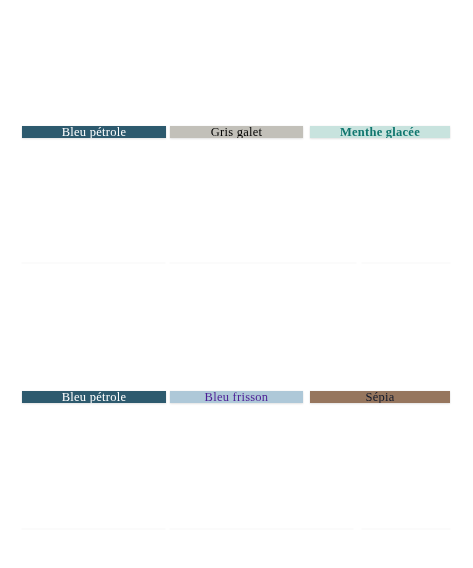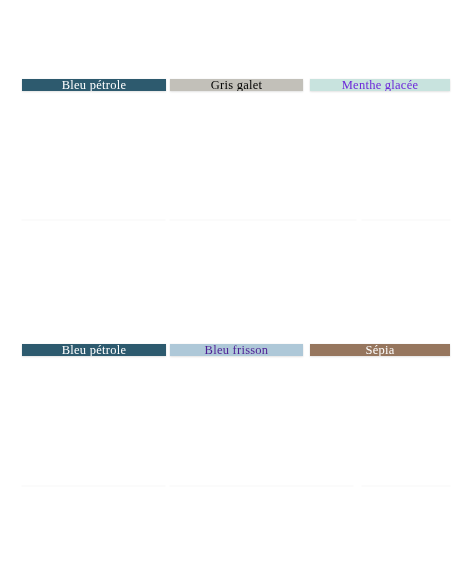--- a/index.html
+++ b/index.html
@@ -21,21 +21,21 @@
     height: 568px;
     background: #ffffff;
     box-sizing: border-box;
   }
 
   .palette-row {
     position: absolute;
     left: 22px;
     width: 428px;
     display: flex;
-    align-items: center;
+    align-items: flex-end;
   }
 
   .swatch {
     position: relative;
     box-sizing: border-box;
     display: flex;
     align-items: center;
     justify-content: center;
     box-shadow: 0 1px 2px rgba(0,0,0,0.10), 0 0 0 0.5px rgba(0,0,0,0.035);
     overflow: hidden;
@@ -78,21 +78,21 @@
 <div id="palette-board">
 
   <div class="palette-row" id="row-1">
     <div class="swatch col-1" title="Bleu pétrole" style="background-color: rgb(45, 90, 110);">
       <span class="swatch-label" style="color: rgb(255, 255, 255);">Bleu pétrole</span>
     </div>
     <div class="swatch col-2" title="Gris galet" style="background-color: rgb(194, 192, 185);">
       <span class="swatch-label" style="color: #000000;">Gris galet</span>
     </div>
     <div class="swatch col-3" title="Menthe glacée" style="background-color: rgb(200, 227, 222);">
-      <span class="swatch-label" style="color: #6d28d9;">Menthe glacée</span>
+      <span class="swatch-label" style="color: #0f766e; font-weight: bold;">Menthe glacée</span>
     </div>
   </div>
 
   <div class="palette-row" id="row-2">
     <div class="swatch col-1" title="Bleu canard" style="background-color: rgb(47, 134, 159);">
       
     </div>
     <div class="swatch col-2" title="Crème" style="background-color: rgb(240, 226, 192);">
       
     </div>
@@ -102,21 +102,21 @@
   </div>
 
   <div class="palette-row" id="row-3">
     <div class="swatch col-1" title="Bleu pétrole" style="background-color: rgb(45, 90, 110);">
       <span class="swatch-label" style="color: rgb(255, 255, 255);">Bleu pétrole</span>
     </div>
     <div class="swatch col-2" title="Bleu frisson" style="background-color: rgb(174, 200, 216);">
       <span class="swatch-label" style="color: #4c1d95;">Bleu frisson</span>
     </div>
     <div class="swatch col-3" title="Sépia" style="background-color: rgb(150, 118, 94);">
-      <span class="swatch-label" style="color: #ffffff;">Sépia</span>
+      <span class="swatch-label" style="color: #0f172a;">Sépia</span>
     </div>
   </div>
 
   <div class="palette-row" id="row-4">
     <div class="swatch col-1" title="Bleu canard" style="background-color: rgb(47, 134, 159);">
       
     </div>
     <div class="swatch col-2" title="Sable" style="background-color: rgb(205, 184, 162);">
       
     </div>

